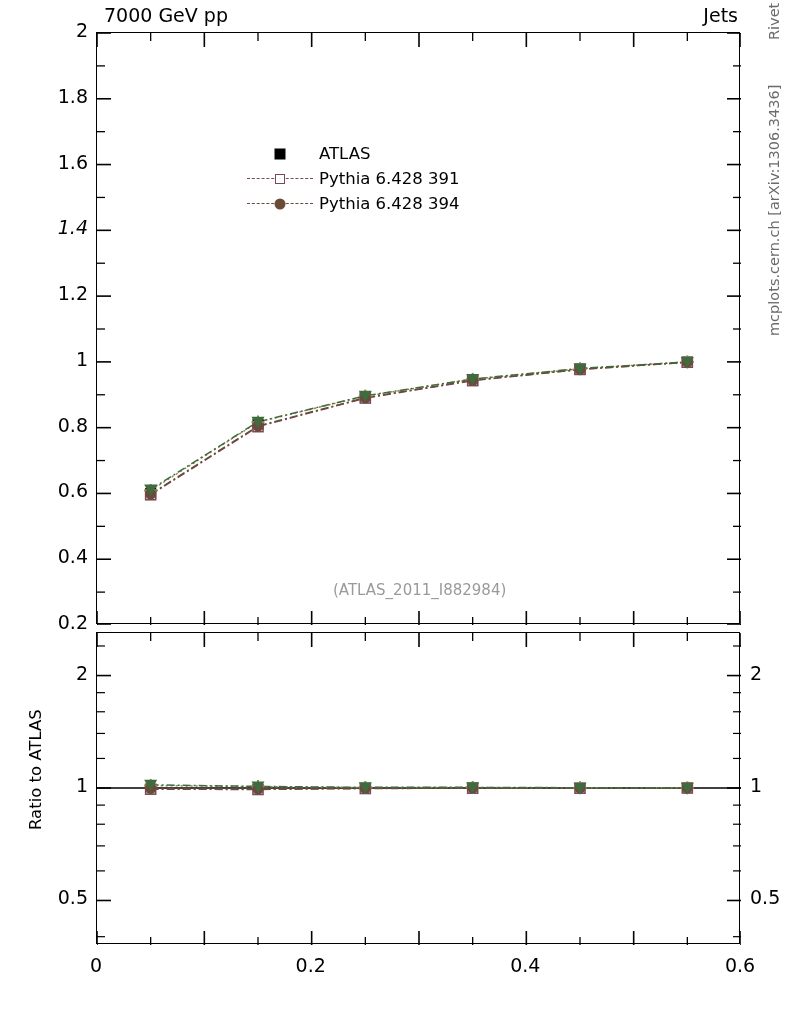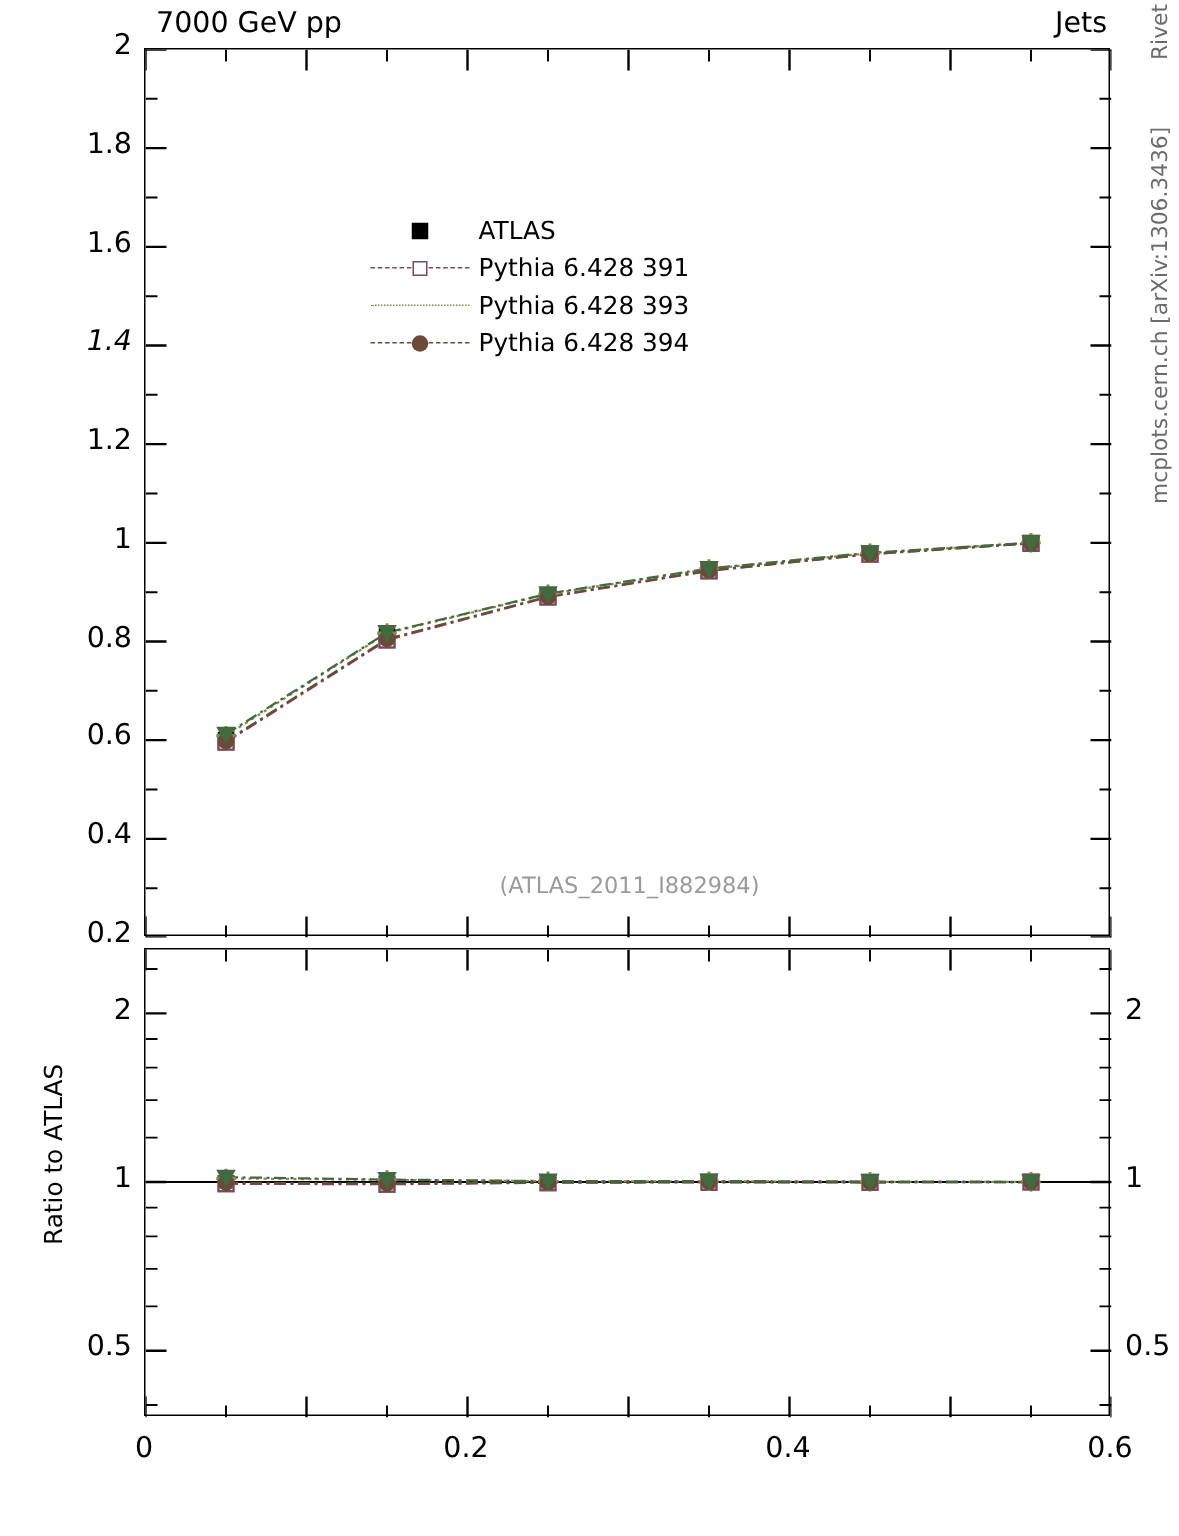--- a/index.html
+++ b/index.html
@@ -281,27 +281,20 @@
       </div>
       <div class="leg-row">
         <span class="leg-marker">
           <span class="leg-line" style="border-top-color:#7a4a58; border-top-style:dashed;"></span>
           <span class="leg-sym m-sq-open"></span>
         </span>
         <span class="leg-label">Pythia 6.428 391</span>
       </div>
       <div class="leg-row">
         <span class="leg-marker">
-          <span class="leg-line" style="border-top-color:#8a8a4a; border-top-style:dotted;"></span>
-          <span class="leg-sym m-cross"></span>
-        </span>
-        <span class="leg-label">Pythia 6.428 393</span>
-      </div>
-      <div class="leg-row">
-        <span class="leg-marker">
           <span class="leg-line" style="border-top-color:#6b4a3a; border-top-style:dashed;"></span>
           <span class="leg-sym m-circle"></span>
         </span>
         <span class="leg-label">Pythia 6.428 394</span>
       </div>
     </div>
   </div>
 
   <div class="abs" id="ratioframe">
     <svg id="ratio-svg" width="644" height="312">

